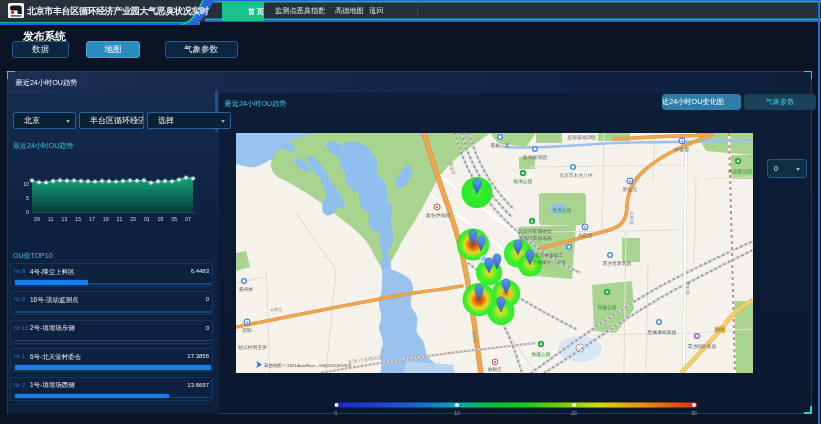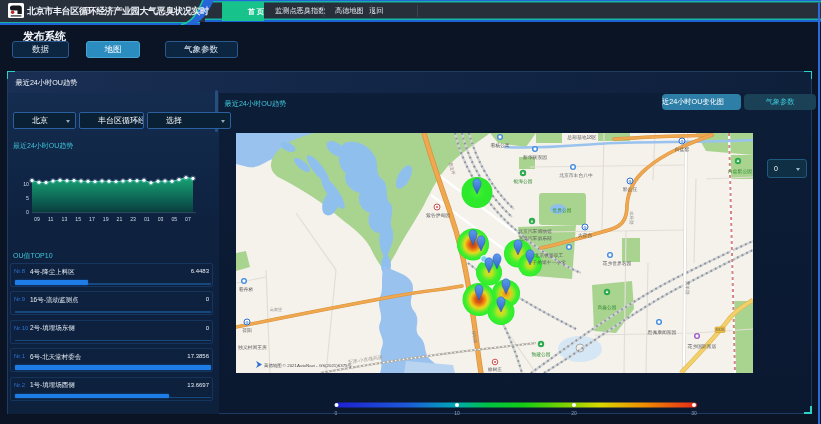--- a/index.html
+++ b/index.html
@@ -22,21 +22,21 @@
 #panel{left:6.5px;top:70.5px;width:805px;height:343.5px;background:linear-gradient(180deg,#0d1e38,#0a1830);border:1px solid #1c3c62}
 .corn{width:8px;height:8px;position:absolute}
 .corn.tl{left:-1px;top:-1px;border-left:2px solid #2bd3c7;border-top:2px solid #2bd3c7}
 .corn.tr{right:-1px;top:-1px;border-right:2px solid #2bd3c7;border-top:2px solid #2bd3c7}
 .corn.br{right:-1px;bottom:-1px;border-right:2px solid #2bd3c7;border-bottom:2px solid #2bd3c7}
 #phead{left:7.5px;top:71.5px;width:803px;height:21.5px;background:linear-gradient(90deg,#1a2f54 0%,#122647 45%,#0e1f3a 100%)}
 #phead span{position:absolute;left:8px;top:6.5px;font-size:7.2px;color:#f2f5f9}
 
 #lcol{left:8px;top:93px;width:211px;height:321px;background:linear-gradient(180deg,#142c4f 0%,#0e2240 40%,#0d203c 100%)}
 #lscroll{left:215px;top:90px;width:3px;height:42px;background:#25507e;border-radius:1.5px}
-.dd{top:112px;height:17px;background:#0a2034;border:1px solid #2a5fa0;border-radius:2px;color:#fff;font-size:8px;line-height:15.5px;padding-left:18px;white-space:nowrap;overflow:hidden}
+.dd{top:112px;height:17px;background:#0a2034;border:1px solid #2a5fa0;border-radius:2px;color:#fff;font-size:8px;line-height:15.5px;padding-left:10px;white-space:nowrap;overflow:hidden}
 .dd .ch{position:absolute;right:5px;top:7px;width:0;height:0;border-left:2.8px solid transparent;border-right:2.8px solid transparent;border-top:3.2px solid #8fa9c6}
 .tlab{color:#3ec4d8;font-size:7px;white-space:nowrap}
 .rowbox{left:10px;width:203px;height:24px;border:1px solid rgba(40,95,160,0.33);border-radius:2px}
 .rnr{position:absolute;left:3px;top:4px;font-size:6px;color:#2a72d4}
 .rname{position:absolute;left:19px;top:3.5px;font-size:6.5px;letter-spacing:0;color:#e8eef6;white-space:nowrap}
 .rval{position:absolute;right:3px;top:4px;font-size:6px;color:#e8eef6}
 .rtrack{position:absolute;left:4px;top:19px;width:196px;height:1.5px;background:#15497e}
 .rfill{position:absolute;left:0;top:-3px;height:4.5px;background:#1e7ce6;border-radius:1px;box-shadow:0 0 2px rgba(30,124,230,0.6)}
 
 #rtitle{left:224.5px;top:99px;font-size:7.2px;color:#3ec4d8;white-space:nowrap}

